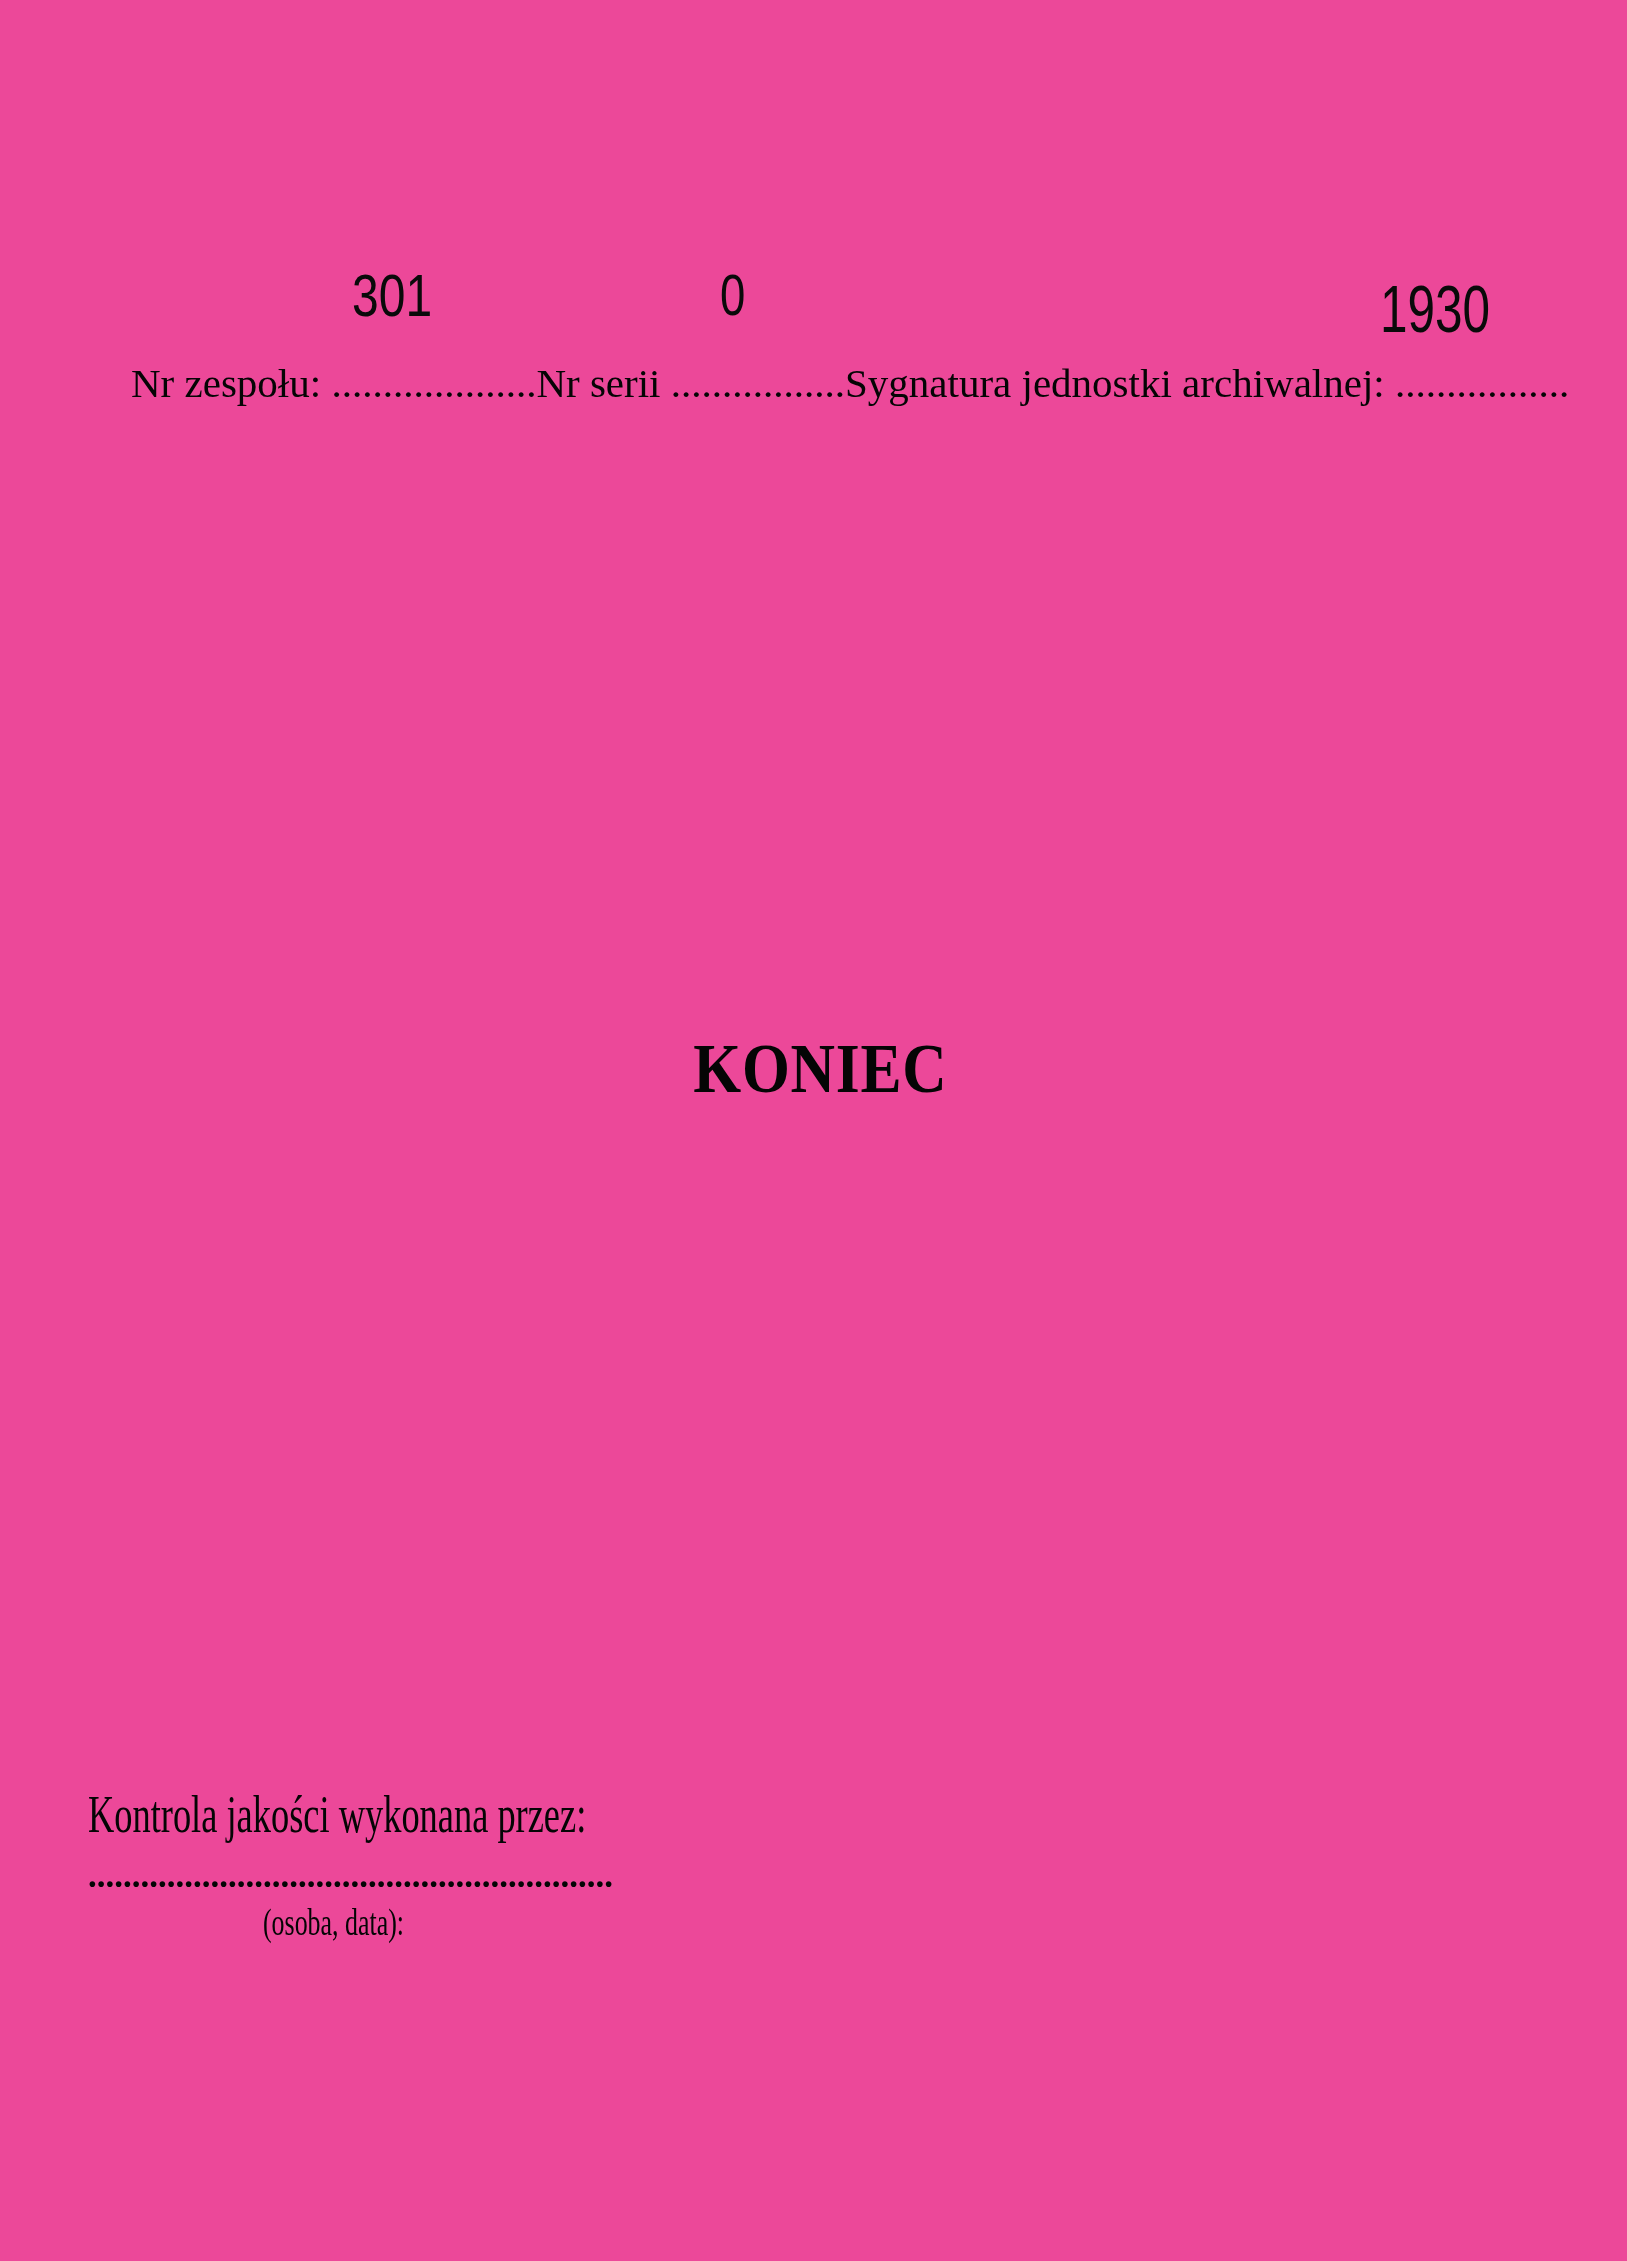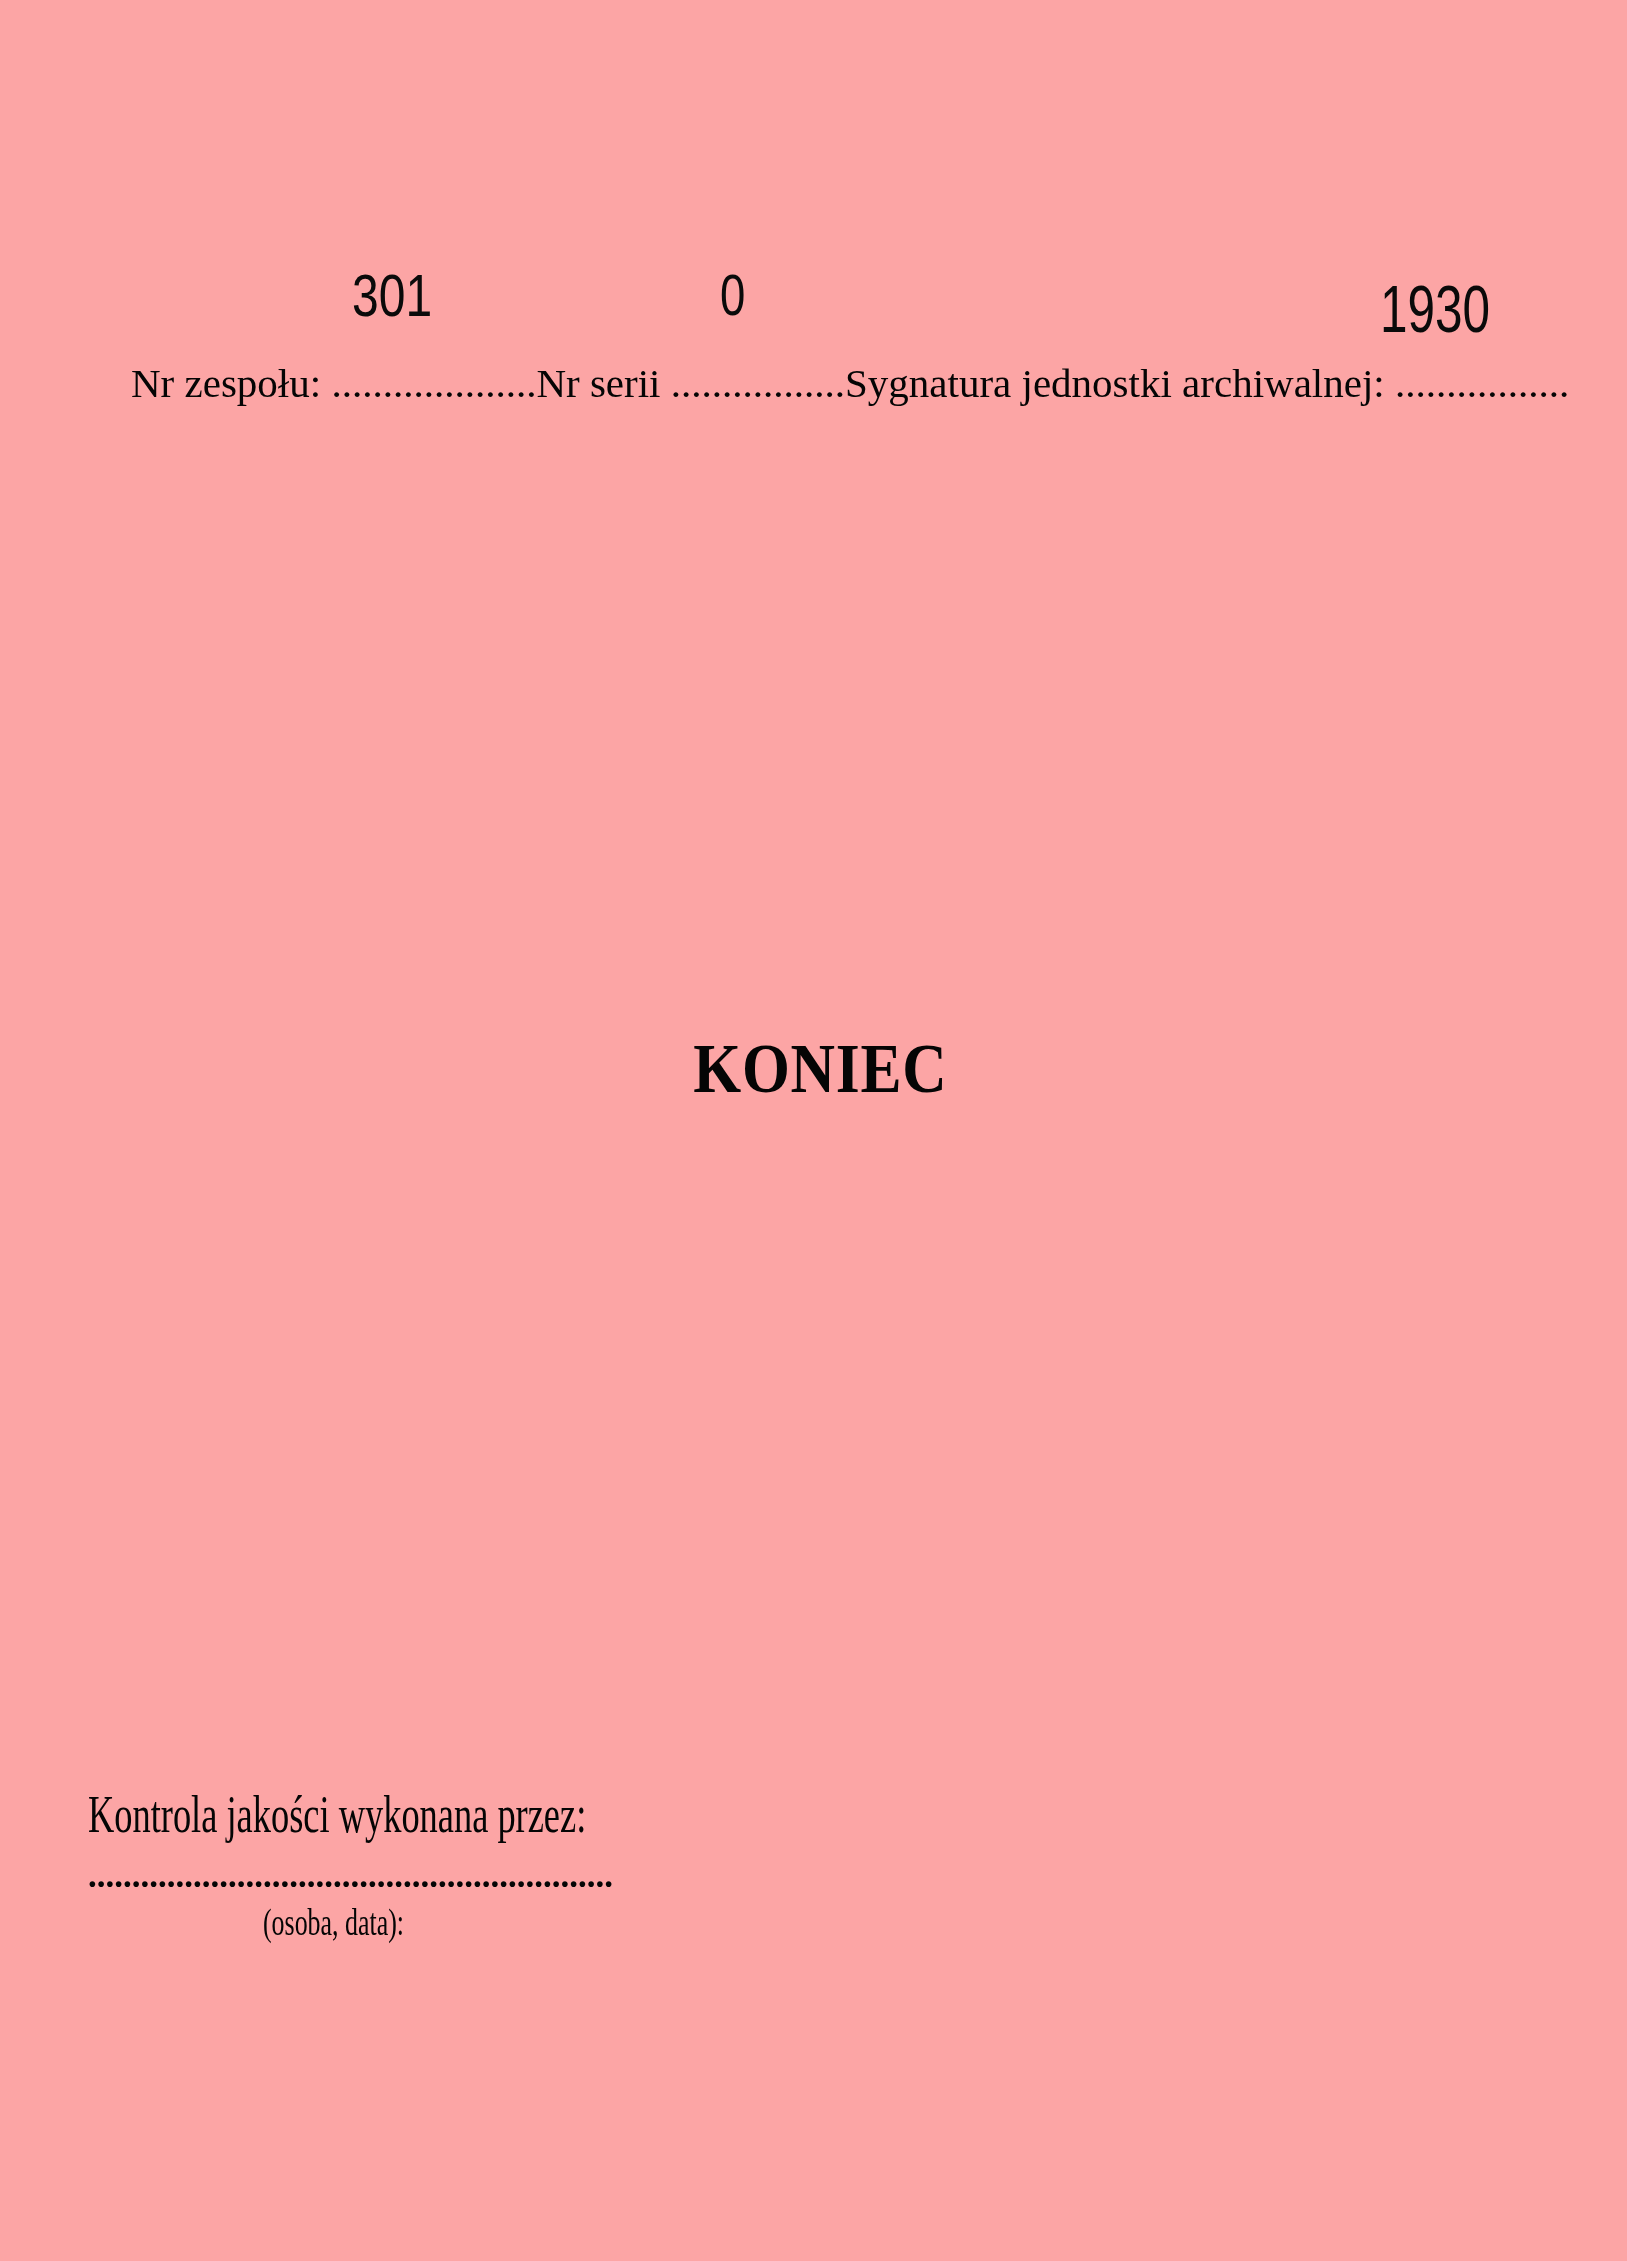--- a/index.html
+++ b/index.html
@@ -4,21 +4,21 @@
 <style>
   html, body {
     margin: 0;
     padding: 0;
     background: #ffffff;
   }
   #page {
     position: relative;
     width: 1628px;
     height: 2261px;
-    background: #fca5a5;
+    background: #ec4899;
     color: #050505;
     overflow: hidden;
   }
   .abs { position: absolute; line-height: 1; white-space: pre; }
 
   
   #header-line {
     left: 90px;
     top: 322px;
     font-family: "Liberation Serif", serif;

